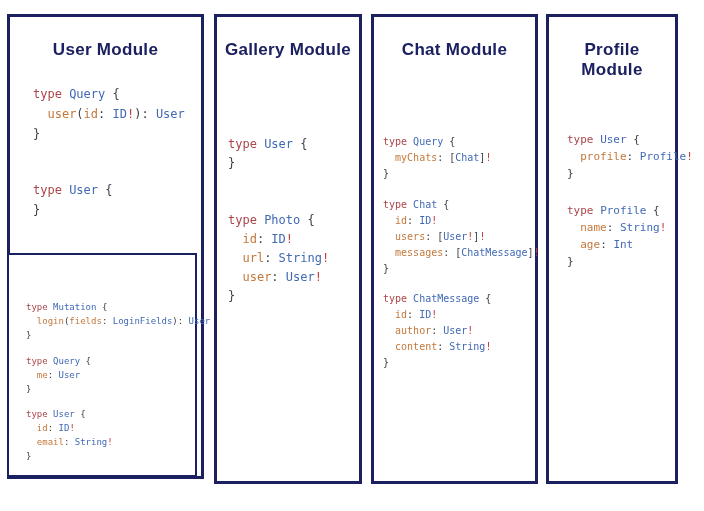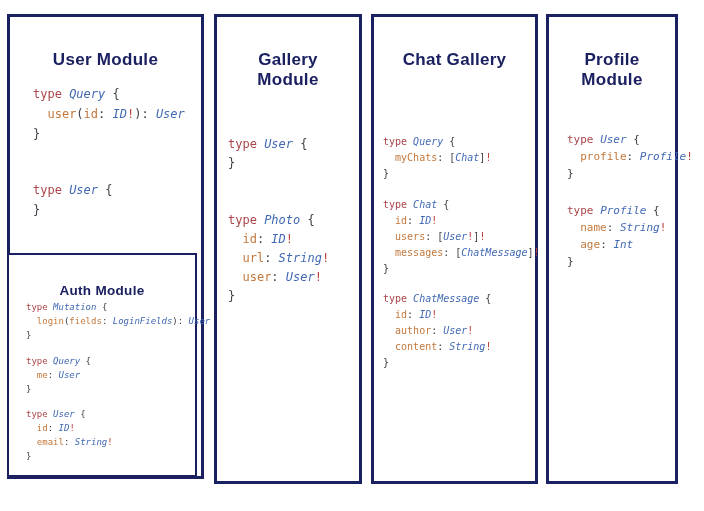--- a/index.html
+++ b/index.html
@@ -10,67 +10,66 @@
   html,body{margin:0;padding:0;background:var(--c-bg);}
   body{font-family:"Liberation Sans",sans-serif;}
   .canvas{position:relative;width:704px;height:511px;background:var(--c-bg);overflow:hidden;}
   .panel{position:absolute;border:3px solid var(--c-navy);background:#fff;}
   .panel-user{left:7px;top:14px;width:197px;height:465px;}
   .panel-gallery{left:214px;top:14px;width:148px;height:470px;}
   .panel-chat{left:371px;top:14px;width:167px;height:470px;}
   .panel-profile{left:546px;top:14px;width:132px;height:470px;}
   .panel-auth{left:-3px;top:236px;width:190px;height:224px;border-width:2px;}
   .panel h2{
-    margin:16px;position:absolute;left:0;right:0;top:17px;
+    margin:6px;position:absolute;left:0;right:0;top:17px;
     text-align:center;font-size:17px;font-weight:700;
     color:var(--c-navy);letter-spacing:.3px;
   }
   .panel-auth h2{top:12px;font-size:13.5px;}
   pre.code{
     position:absolute;margin:0;font-family:"DejaVu Sans Mono",monospace;
     white-space:pre;color:var(--c-p);
   }
   
   .panel-user > pre.code{font-size:12px;line-height:20px;left:23px;}
   .panel-gallery pre.code{font-size:12px;line-height:19px;left:11px;}
   .panel-chat pre.code{font-size:10px;line-height:16px;left:9px;}
   .panel-profile pre.code{font-size:11px;line-height:17px;left:18px;}
   .panel-auth pre.code{font-size:9px;line-height:14px;left:17px;}
   .tok-k{color:var(--c-k);margin-top:28px;}
-  .tok-t{color:var(--c-t);font-style:italic;}
+  .tok-t{color:var(--c-t);}
   .tok-f{color:var(--c-f);}
   .tok-p{color:var(--c-p);}
   .tok-b{color:var(--c-b);}
 </style>
 </head>
 <body>
 
 <div class="canvas">
 
   <section class="panel panel-user">
     <h2>User Module</h2>
     <pre class="code" style="top:67px"><div><span class="tok-k">type </span><span class="tok-t">Query </span><span class="tok-p">{</span></div><div><span class="tok-p">  </span><span class="tok-f">user</span><span class="tok-p">(</span><span class="tok-f">id</span><span class="tok-p">: </span><span class="tok-t">ID</span><span class="tok-b">!</span><span class="tok-p">): </span><span class="tok-t">User</span></div><div><span class="tok-p">}</span></div></pre>
     <pre class="code" style="top:163px"><div><span class="tok-k">type </span><span class="tok-t">User </span><span class="tok-p">{</span></div><div><span class="tok-p">}</span></div></pre>
 
     <section class="panel panel-auth">
-      <h2>Auth Module</h2>
       <pre class="code" style="top:45px"><div><span class="tok-k">type </span><span class="tok-t">Mutation </span><span class="tok-p">{</span></div><div><span class="tok-p">  </span><span class="tok-f">login</span><span class="tok-p">(</span><span class="tok-f">fields</span><span class="tok-p">: </span><span class="tok-t">LoginFields</span><span class="tok-p">): </span><span class="tok-t">User</span></div><div><span class="tok-p">}</span></div></pre>
       <pre class="code" style="top:99px"><div><span class="tok-k">type </span><span class="tok-t">Query </span><span class="tok-p">{</span></div><div><span class="tok-p">  </span><span class="tok-f">me</span><span class="tok-p">: </span><span class="tok-t">User</span></div><div><span class="tok-p">}</span></div></pre>
       <pre class="code" style="top:152px"><div><span class="tok-k">type </span><span class="tok-t">User </span><span class="tok-p">{</span></div><div><span class="tok-p">  </span><span class="tok-f">id</span><span class="tok-p">: </span><span class="tok-t">ID</span><span class="tok-b">!</span></div><div><span class="tok-p">  </span><span class="tok-f">email</span><span class="tok-p">: </span><span class="tok-t">String</span><span class="tok-b">!</span></div><div><span class="tok-p">}</span></div></pre>
     </section>
   </section>
 
   <section class="panel panel-gallery">
     <h2>Gallery Module</h2>
     <pre class="code" style="top:118px"><div><span class="tok-k">type </span><span class="tok-t">User </span><span class="tok-p">{</span></div><div><span class="tok-p">}</span></div></pre>
     <pre class="code" style="top:194px"><div><span class="tok-k">type </span><span class="tok-t">Photo </span><span class="tok-p">{</span></div><div><span class="tok-p">  </span><span class="tok-f">id</span><span class="tok-p">: </span><span class="tok-t">ID</span><span class="tok-b">!</span></div><div><span class="tok-p">  </span><span class="tok-f">url</span><span class="tok-p">: </span><span class="tok-t">String</span><span class="tok-b">!</span></div><div><span class="tok-p">  </span><span class="tok-f">user</span><span class="tok-p">: </span><span class="tok-t">User</span><span class="tok-b">!</span></div><div><span class="tok-p">}</span></div></pre>
   </section>
 
   <section class="panel panel-chat">
-    <h2>Chat Gallery</h2>
+    <h2>Chat Module</h2>
     <pre class="code" style="top:117px"><div><span class="tok-k">type </span><span class="tok-t">Query </span><span class="tok-p">{</span></div><div><span class="tok-p">  </span><span class="tok-f">myChats</span><span class="tok-p">: [</span><span class="tok-t">Chat</span><span class="tok-p">]</span><span class="tok-b">!</span></div><div><span class="tok-p">}</span></div></pre>
     <pre class="code" style="top:180px"><div><span class="tok-k">type </span><span class="tok-t">Chat </span><span class="tok-p">{</span></div><div><span class="tok-p">  </span><span class="tok-f">id</span><span class="tok-p">: </span><span class="tok-t">ID</span><span class="tok-b">!</span></div><div><span class="tok-p">  </span><span class="tok-f">users</span><span class="tok-p">: [</span><span class="tok-t">User</span><span class="tok-b">!</span><span class="tok-p">]</span><span class="tok-b">!</span></div><div><span class="tok-p">  </span><span class="tok-f">messages</span><span class="tok-p">: [</span><span class="tok-t">ChatMessage</span><span class="tok-p">]</span><span class="tok-b">!</span></div><div><span class="tok-p">}</span></div></pre>
     <pre class="code" style="top:274px"><div><span class="tok-k">type </span><span class="tok-t">ChatMessage </span><span class="tok-p">{</span></div><div><span class="tok-p">  </span><span class="tok-f">id</span><span class="tok-p">: </span><span class="tok-t">ID</span><span class="tok-b">!</span></div><div><span class="tok-p">  </span><span class="tok-f">author</span><span class="tok-p">: </span><span class="tok-t">User</span><span class="tok-b">!</span></div><div><span class="tok-p">  </span><span class="tok-f">content</span><span class="tok-p">: </span><span class="tok-t">String</span><span class="tok-b">!</span></div><div><span class="tok-p">}</span></div></pre>
   </section>
 
   <section class="panel panel-profile">
     <h2>Profile Module</h2>
     <pre class="code" style="top:114px"><div><span class="tok-k">type </span><span class="tok-t">User </span><span class="tok-p">{</span></div><div><span class="tok-p">  </span><span class="tok-f">profile</span><span class="tok-p">: </span><span class="tok-t">Profile</span><span class="tok-b">!</span></div><div><span class="tok-p">}</span></div></pre>
     <pre class="code" style="top:185px"><div><span class="tok-k">type </span><span class="tok-t">Profile </span><span class="tok-p">{</span></div><div><span class="tok-p">  </span><span class="tok-f">name</span><span class="tok-p">: </span><span class="tok-t">String</span><span class="tok-b">!</span></div><div><span class="tok-p">  </span><span class="tok-f">age</span><span class="tok-p">: </span><span class="tok-t">Int</span></div><div><span class="tok-p">}</span></div></pre>
   </section>

